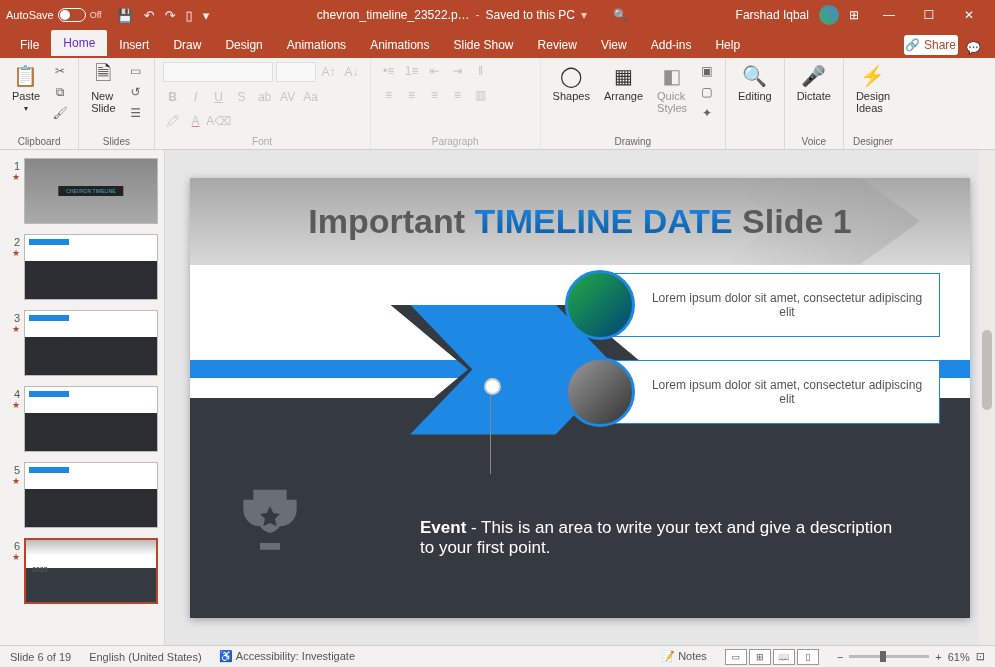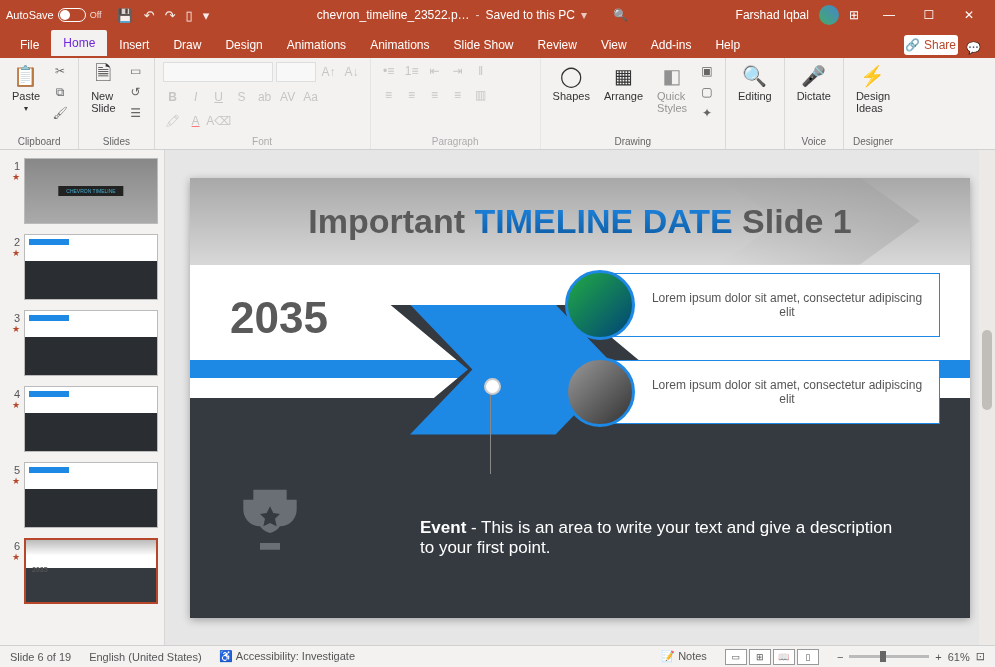--- a/index.html
+++ b/index.html
@@ -323,21 +323,20 @@
 
   <div class="canvas-wrap">
     <div class="slide">
       <div class="slide-top">
         <div class="slide-title">
           <span>Important </span><span class="hl">TIMELINE</span><span> </span><span class="hl">DATE</span><span> Slide 1</span>
         </div>
       </div>
       <div class="slide-bot"></div>
       <div class="slide-mid">
-        <div class="year">2035</div>
         <div class="chev-band"></div>
         <div class="chev-shape"></div>
         <div class="callout c1">
           <div class="circ" style="background:linear-gradient(135deg,#2a4,#047)"></div>
           <span>Lorem ipsum dolor sit amet, consectetur adipiscing elit</span>
         </div>
         <div class="callout c2">
           <div class="circ" style="background:linear-gradient(135deg,#999,#333)"></div>
           <span>Lorem ipsum dolor sit amet, consectetur adipiscing elit</span>
         </div>

